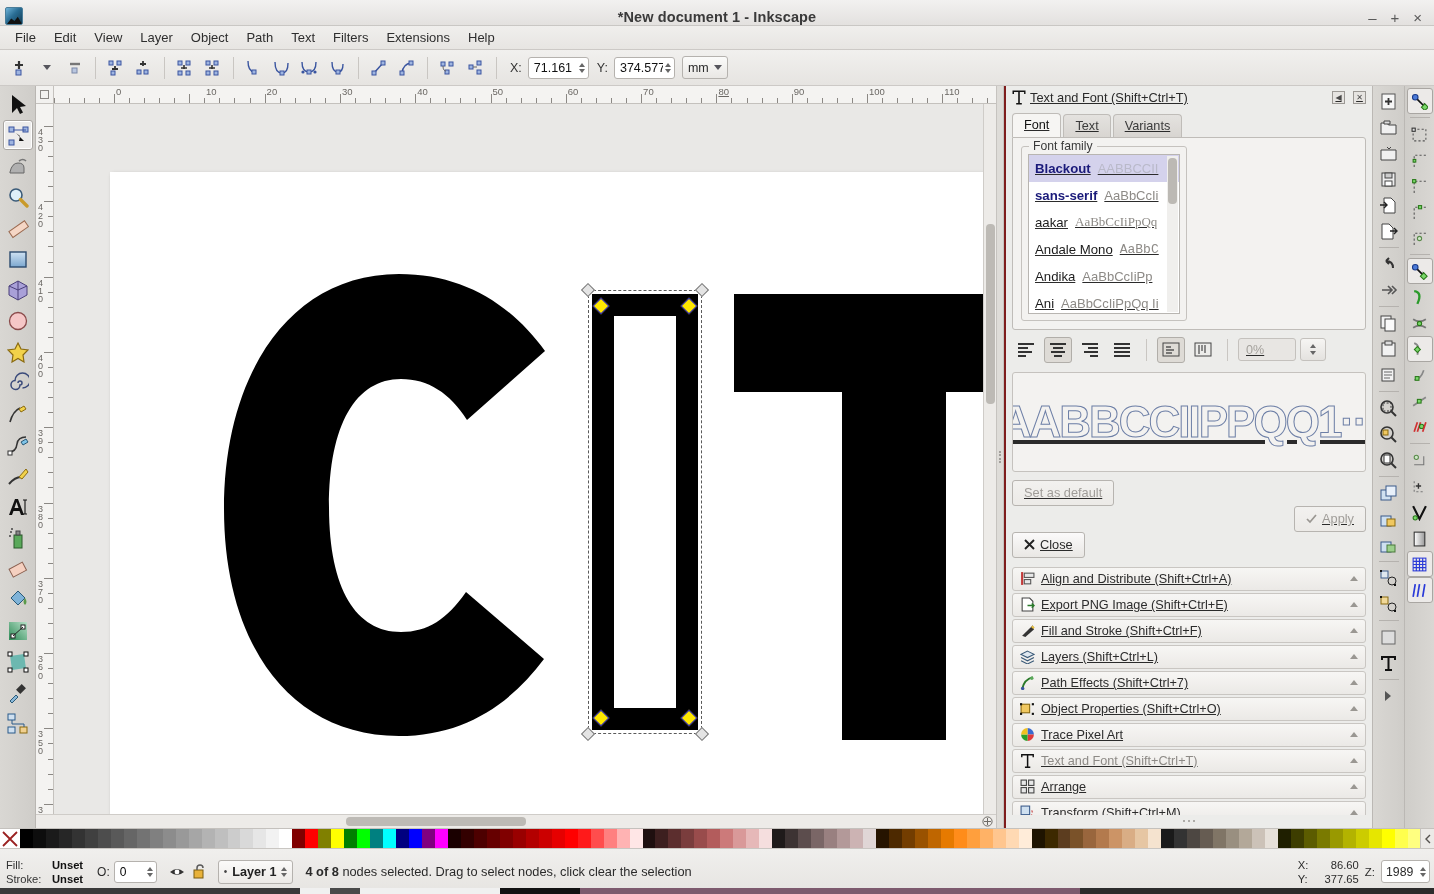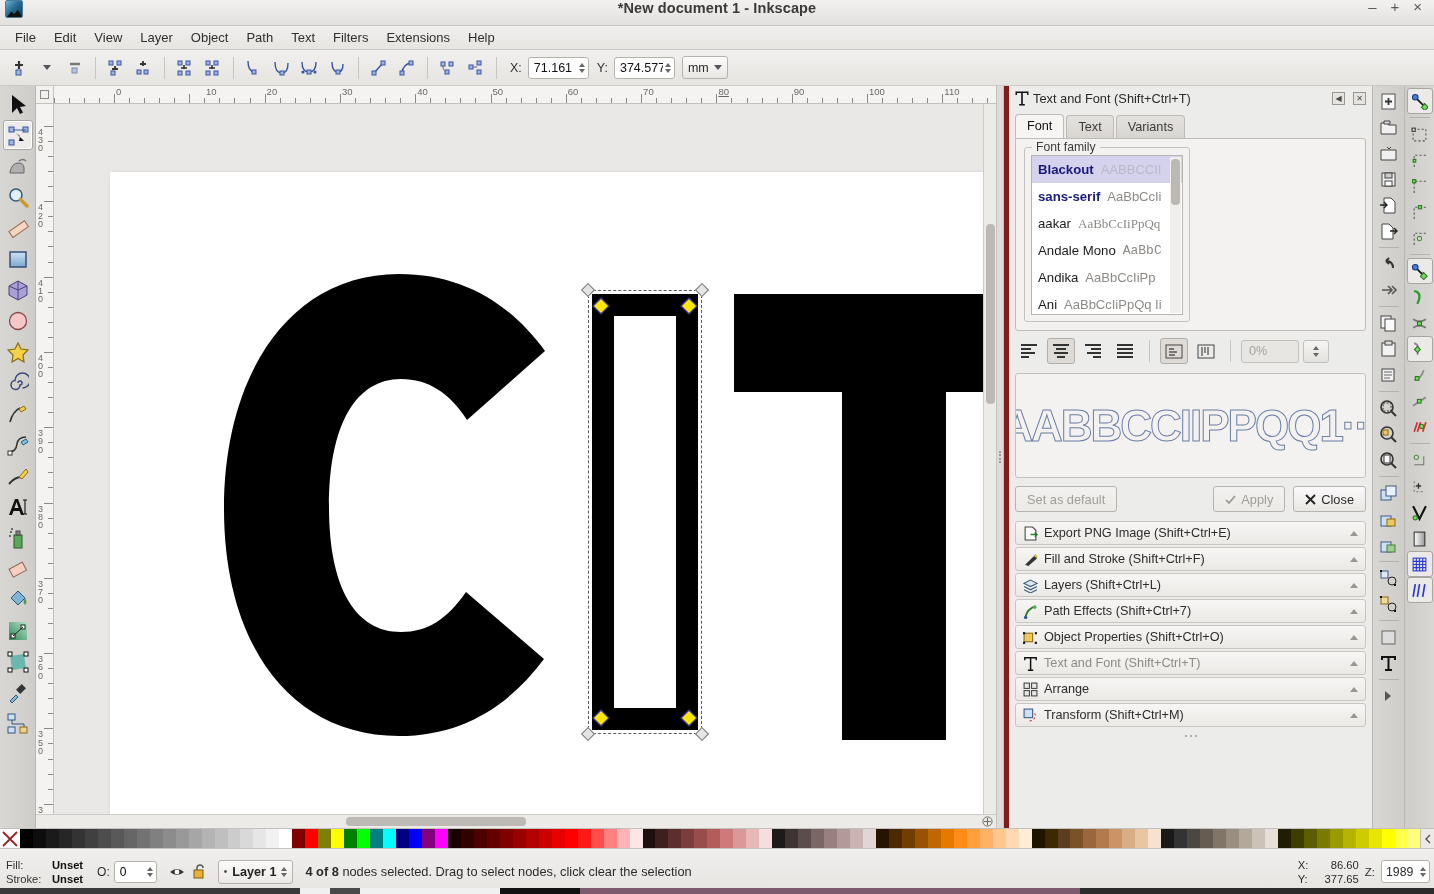--- a/index.html
+++ b/index.html
@@ -11,21 +11,21 @@
     overflow: hidden;
     background: #e8e8e6;
   }
   .app { position: relative; width: 1434px; height: 894px; display: flex; flex-direction: column; }
 
   
   .titlebar {
     height: 26px; flex: 0 0 26px;
     background: linear-gradient(to bottom, #f2f1f0, #e3e1df);
     border-bottom: 1px solid #c9c7c4;
-    display: flex; align-items: flex-start; position: relative;
+    display: flex; align-items: flex-end; position: relative;
   }
   .app-icon {
     width: 18px; height: 18px; margin-left: 5px;
     background: linear-gradient(135deg,#6fb3d8 0%, #2a6d94 45%, #123a52 100%);
     border: 1px solid #4a7d99; border-radius: 2px; position: relative; overflow:hidden;
   }
   .app-icon:after {
     content:""; position:absolute; bottom:0; left:1px; width:15px; height:8px;
     background:#111; clip-path: polygon(0% 100%, 28% 30%, 50% 62%, 72% 10%, 100% 100%);
   }
@@ -103,21 +103,21 @@
   .hscroll { flex:1; position:relative; }
   .hscroll .thumb { position:absolute; top:2px; height:9px; background:#bdbab5; border-radius:4px; }
   .navbtn { width:18px; display:flex; align-items:center; justify-content:center; }
 
   
   .dockgrip { width:8px; flex:0 0 8px; background:#dedcd8; display:flex;align-items:center;justify-content:center;
               border-left:1px solid #c6c3bf; border-right:1px solid #c6c3bf;}
   .dockgrip i { display:block; width:2px; height:2px; background:#8d8a86; border-radius:50%; margin:1.5px 0;}
 
   
-  .dock { width:368px; flex:0 0 368px; background:#ececea; display:flex; flex-direction:column; border-left:5px solid #7f1d1d; }
+  .dock { width:368px; flex:0 0 368px; background:#ececea; display:flex; flex-direction:column; border-left:2px solid #7f1d1d;text-decoration:underline; }
   .dockhdr { height:24px; display:flex; align-items:center; padding:0 6px; gap:4px; }
   .dockhdr .ttl { font-size:12.8px; color:#2a2a2a; }
   .dockhdr .spacer{margin-left:auto;display:flex;gap:8px;}
   .dockbtn { width:13px;height:13px;border:1px solid #9b9894; background:#e6e4e1; display:flex;align-items:center;justify-content:center;
              font-size:8px; color:#4a4a4a;}
 
   .tabs { display:flex; padding:4px 6px 0 6px; gap:2px; align-items:flex-end;}
   .tab { padding:4px 11px 4px 11px; font-size:12.7px; border:1px solid #bfbcb8; border-bottom:none;
          border-radius:4px 4px 0 0; background:linear-gradient(to bottom,#e4e2df,#d8d5d1); color:#3b3b3b;}
   .tab.active { background:#f6f5f3; color:#111; padding-bottom:5px;}
@@ -156,21 +156,21 @@
   .pctbox { width:58px;height:23px;background:#e8e6e3;border:1px solid #c4c1bd;border-radius:3px;display:flex;align-items:center;
             padding-left:7px; font-size:12.6px;color:#a5a29d;}
   .pctspin { width:26px;height:23px;background:linear-gradient(to bottom,#f6f5f3,#e4e2df);border:1px solid #c4c1bd;border-radius:3px;
              display:flex;flex-direction:column;align-items:center;justify-content:center;gap:3px;}
 
   .preview { height:105px; border:1px solid #c5c2be; border-radius:3px; background:#f3f2f0; margin:2px 6px 0 6px;
              display:flex; align-items:center; justify-content:center; overflow:hidden;}
   .preview .txt { font-size:44px; letter-spacing:-2px; color:transparent;
                   -webkit-text-stroke:1px #6d7fa6; font-family:"Liberation Sans",sans-serif; font-weight:bold;}
 
-  .btnrow { display:flex; align-items:flex-start; padding:8px 6px 6px 6px; gap:8px;}
+  .btnrow { display:flex; align-items:flex-start; padding:8px 6px 6px 6px; gap:0;flex-direction:column;}
   .btn { height:26px; padding:0 11px; border:1px solid #b7b4b0; border-radius:3px;
          background:linear-gradient(to bottom,#fbfafa,#e9e7e4); font-size:12.8px; display:flex;align-items:center;gap:5px;}
   .btn.dis { color:#a09d99; background:linear-gradient(to bottom,#f2f1ef,#eceae7); }
   .btn.right { margin-left:auto; }
 
   .collapsed-list { padding:3px 6px 0 6px; overflow:hidden; }
   .crow { height:24px; margin-bottom:2px; display:flex; align-items:center; gap:6px; padding:0 7px;
           border:1px solid #c9c6c2; border-radius:3px; background:linear-gradient(to bottom,#f7f6f4,#ebe9e6);}
   .crow .lbl { font-size:12.7px; color:#2c2c2c; }
   .crow.muted .lbl { color:#8d8a86; }
@@ -845,20 +845,29 @@
           <svg width="11" height="11" viewBox="0 0 11 11">
               <path d="M1 1l9 9M10 1l-9 9" stroke="#222" stroke-width="1.9"></path>
             </svg>
           <span>Close</span>
         </div>
       </div>
 
       <div class="collapsed-list" id="collapsedlist">
           <div class="crow">
             <svg width="15" height="15" viewBox="0 0 14 14">
+              <rect x="1" y="1" width="2" height="12" fill="#c23a3a"></rect>
+              <rect x="4" y="2" width="9" height="4" fill="#e8e8e8" stroke="#555"></rect>
+              <rect x="4" y="8" width="6" height="4" fill="#e8e8e8" stroke="#555"></rect>
+            </svg>
+            <span class="lbl">Align and Distribute (Shift+Ctrl+A)</span>
+            <span class="chev"></span>
+          </div>
+          <div class="crow">
+            <svg width="15" height="15" viewBox="0 0 14 14">
               <path d="M2 1h7l3 3v9H2z" fill="#fff" stroke="#444"></path>
               <path d="M7 8h6M11 6l2 2-2 2" stroke="#2a7a2a" stroke-width="1.4" fill="none"></path>
             </svg>
             <span class="lbl">Export PNG Image (Shift+Ctrl+E)</span>
             <span class="chev"></span>
           </div>
           <div class="crow">
             <svg width="15" height="15" viewBox="0 0 14 14">
               <path d="M2 12 L12 2 L13 6 L5 13 Z" fill="#333"></path>
               <path d="M11 3 L13 5" stroke="#e8c040" stroke-width="2"></path>
@@ -886,20 +895,30 @@
           </div>
           <div class="crow">
             <svg width="15" height="15" viewBox="0 0 14 14">
               <rect x="1" y="3" width="8" height="8" fill="#f0c860" stroke="#8a6a10"></rect>
               <rect x="0" y="2" width="2" height="2" fill="#111"></rect>
               <rect x="11" y="2" width="2" height="2" fill="#111"></rect>
               <rect x="0" y="11" width="2" height="2" fill="#111"></rect>
               <rect x="11" y="11" width="2" height="2" fill="#111"></rect>
             </svg>
             <span class="lbl">Object Properties (Shift+Ctrl+O)</span>
+            <span class="chev"></span>
+          </div>
+          <div class="crow">
+            <svg width="15" height="15" viewBox="0 0 14 14">
+              <path d="M7 1 A6 6 0 0 1 13 7 L7 7Z" fill="#3a6ad0"></path>
+              <path d="M13 7 A6 6 0 0 1 7 13 L7 7Z" fill="#e03a3a"></path>
+              <path d="M7 13 A6 6 0 0 1 1 7 L7 7Z" fill="#2aa02a"></path>
+              <path d="M1 7 A6 6 0 0 1 7 1 L7 7Z" fill="#f0c020"></path>
+            </svg>
+            <span class="lbl">Trace Pixel Art</span>
             <span class="chev"></span>
           </div>
           <div class="crow muted">
             <svg width="15" height="15" viewBox="0 0 14 14">
               <path d="M1 1h12v3h-1.3V2.3H7.8v10.4h1.8V14H4.6v-1.3h1.8V2.3H2.3V4H1z" fill="#111"></path>
             </svg>
             <span class="lbl">Text and Font (Shift+Ctrl+T)</span>
             <span class="chev"></span>
           </div>
           <div class="crow">

